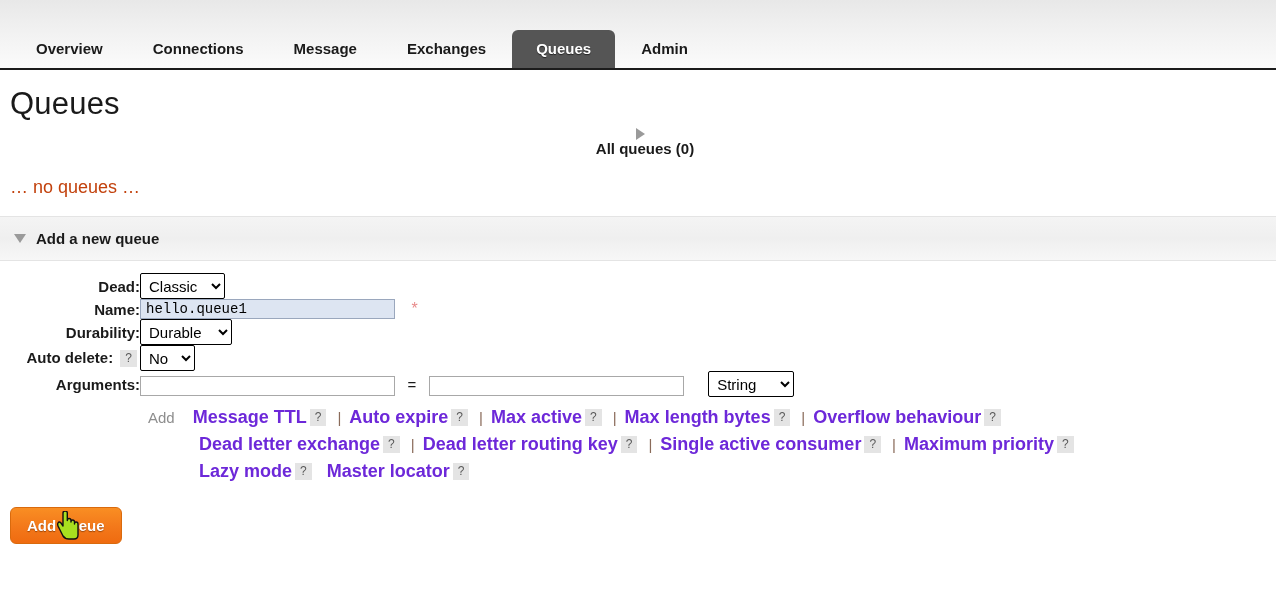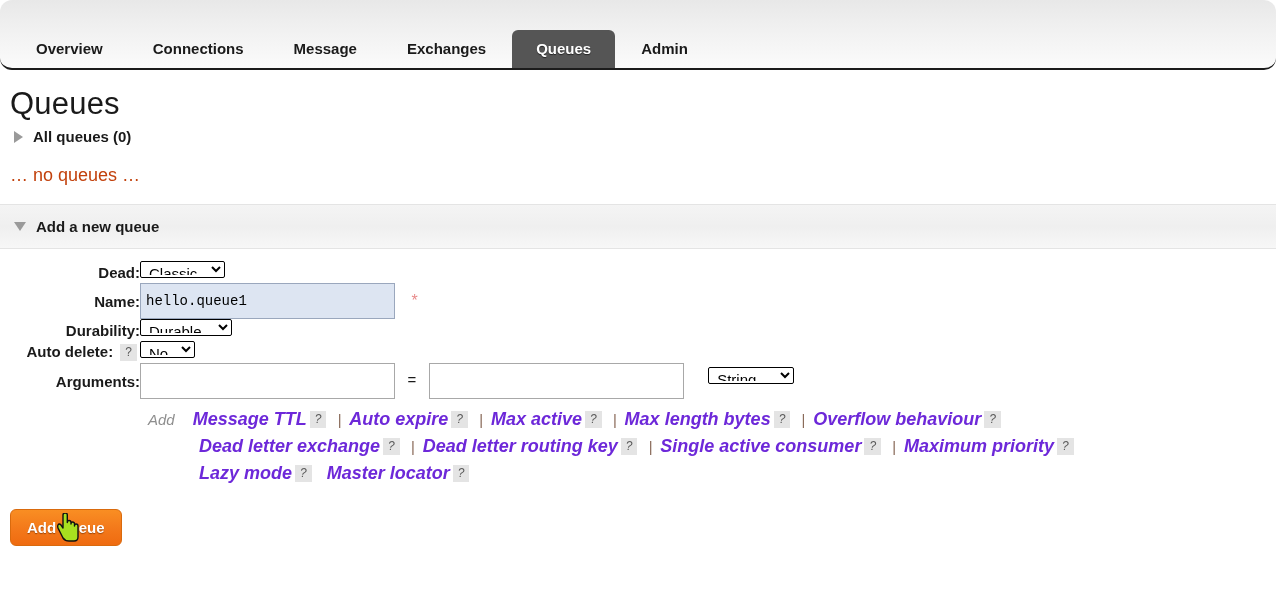--- a/index.html
+++ b/index.html
@@ -11,21 +11,20 @@
     font-family: "Liberation Sans", sans-serif;
     color: #000;
   }
 
   
   #topnav {
     position: relative;
     height: 70px;
     background: linear-gradient(to bottom, #e8e8e8 0%, #f3f3f3 55%, #fbfbfb 100%);
     border-bottom: 2px solid #1c1c1c;
-    border-radius: 12px;
   }
   #navlist {
     position: absolute;
     left: 0; bottom: 0;
     display: flex;
     align-items: flex-end;
     padding-left: 12px;
   }
   .navtab {
     font-size: 15px;
@@ -54,20 +53,21 @@
     font-weight: normal;
     color: #1a1a1a;
     margin: 0;
     padding: 16px 0 0 10px;
     letter-spacing: .2px;
   }
   .sect-line {
     display: flex;
     align-items: center;
     padding: 6px 0 0 14px;
+    flex-direction: column;
   }
   .tri {
     width: 0; height: 0;
     margin-right: 10px;
     flex: 0 0 auto;
   }
   .tri.right {
     border-left: 9px solid #9a9a9a;
     border-top: 6px solid transparent;
     border-bottom: 6px solid transparent;
@@ -116,30 +116,30 @@
   td.fld { padding: 5px 0 5px 0; }
 
   select.sel {
     font-family: "Liberation Sans", sans-serif;
     font-size: 15px;
     color: #000;
     background: #ffffff;
     border: 1px solid #000000;
     border-radius: 2px;
     padding: 2px 4px;
-    height: 17px;
+    height: 26px;
   }
   input.txt {
     font-family: "Liberation Mono", monospace;
     font-size: 14px;
     color: #000;
     border: 1px solid #a8a8a8;
     background: #ffffff;
     padding: 0 5px;
-    height: 36px;
+    height: 20px;
     width: 255px;
   }
   input.txt.focused {
     background: #dde5f2;
     border: 1px solid #9aa7bd;
   }
   .req-star {
     color: #e88a8a;
     font-size: 16px;
     margin-left: 12px;
@@ -168,21 +168,20 @@
     padding-left: 148px;
     padding-top: 7px;
     max-width: 1130px;
   }
   .argrow {
     display: flex;
     align-items: center;
     flex-wrap: nowrap;
     line-height: 27px;
     white-space: nowrap;
-    font-style: italic;
   }
   .addword {
     color: #8e8e8e;
     font-size: 15px;
     margin-right: 18px;
   }
   .indent { display: inline-block; width: 51px; }
   .arglink {
     font-size: 18px;
     font-weight: bold;

